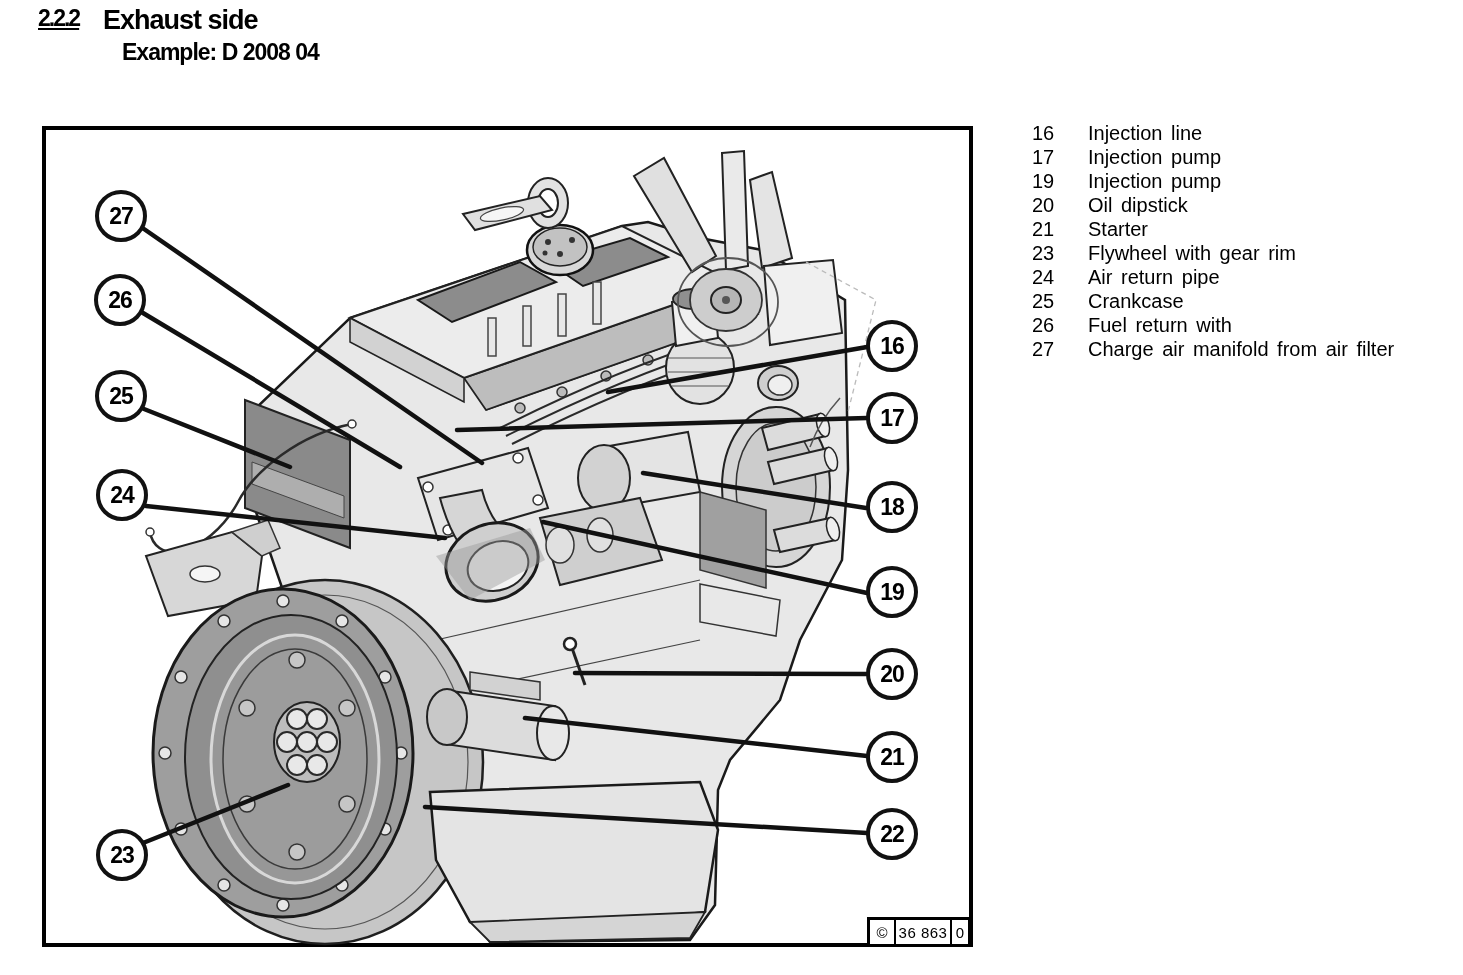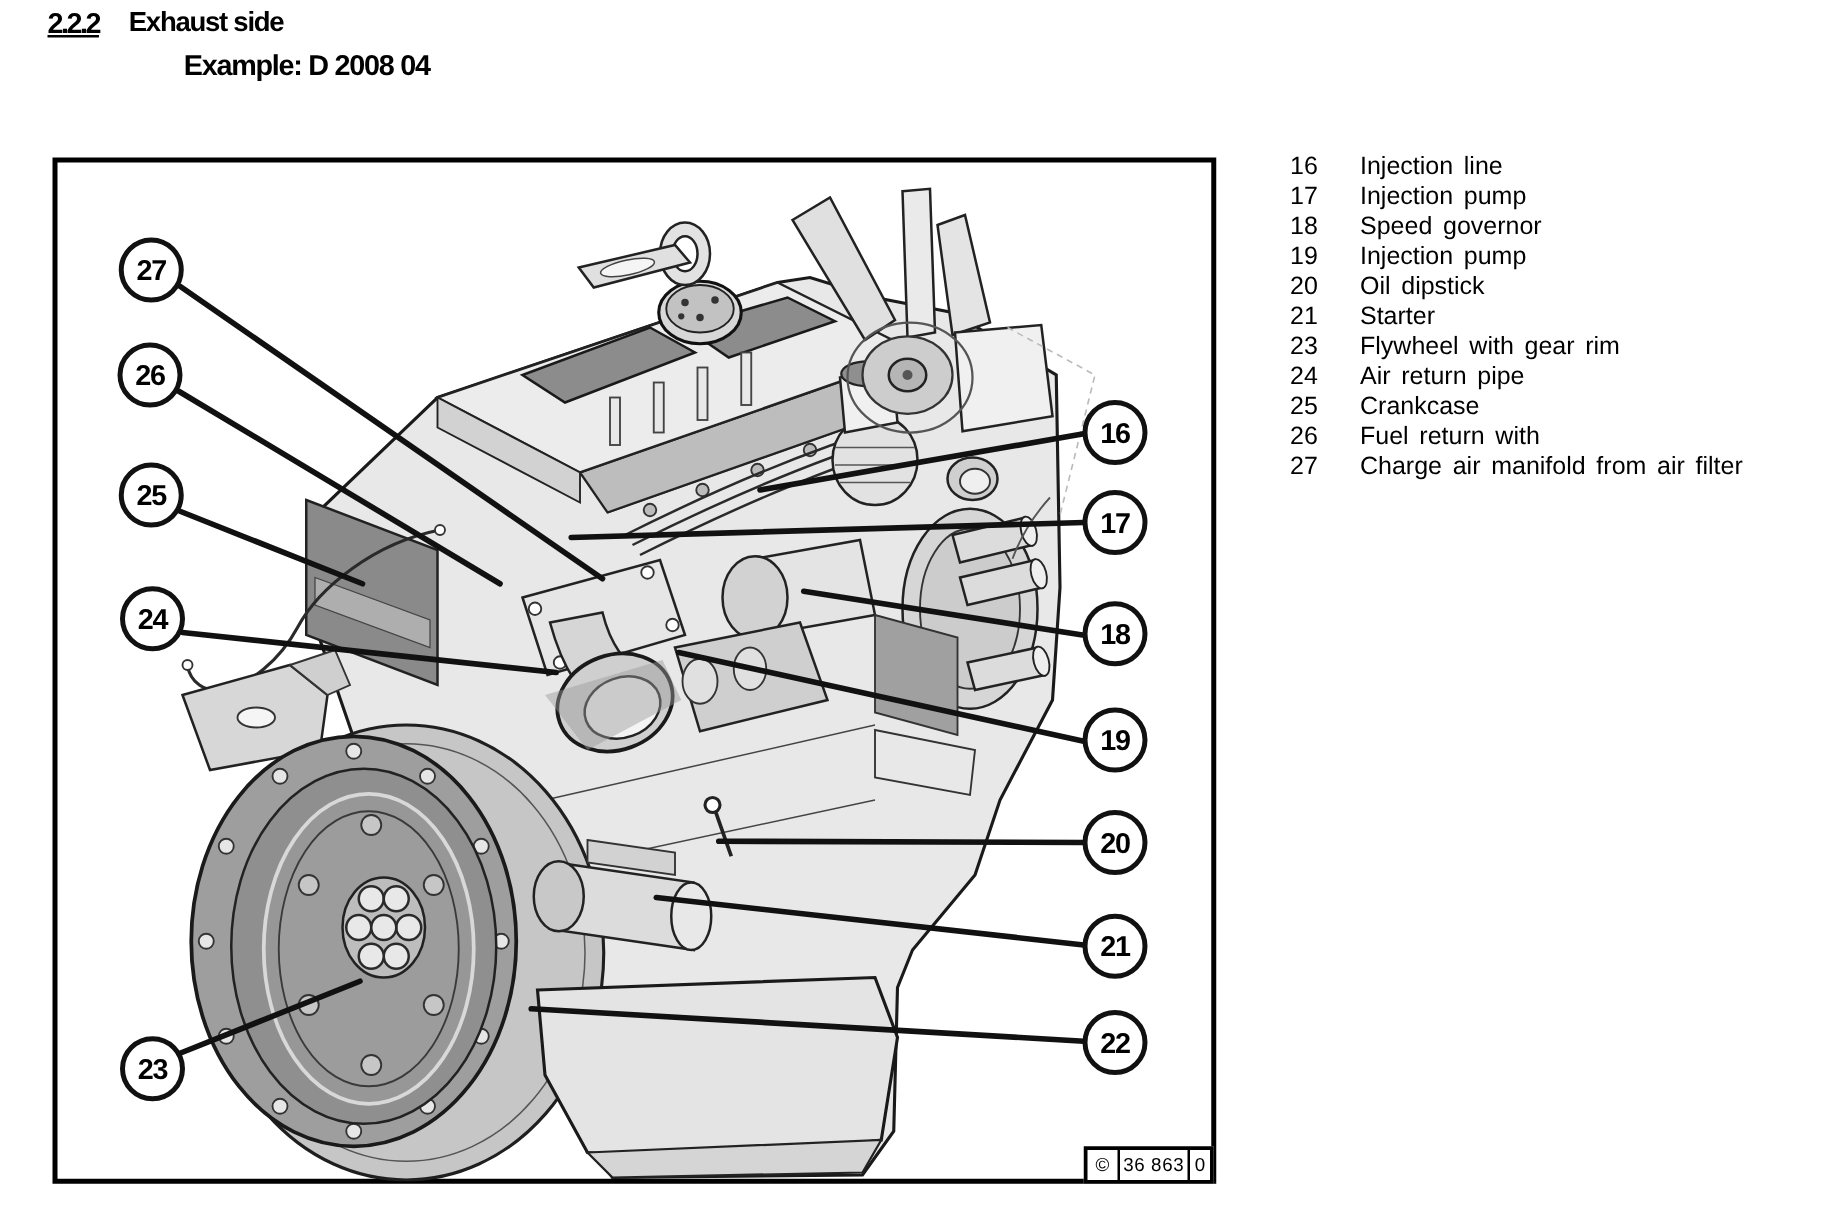--- a/index.html
+++ b/index.html
@@ -2,22 +2,22 @@
 <html><head>
 <meta charset="utf-8">
 <style>
   html,body{margin:0;padding:0;}
   body{
     width:1463px;height:975px;position:relative;background:#ffffff;
     font-family:"Liberation Sans", sans-serif;color:#000;overflow:hidden;
   }
   
   .h-num{position:absolute;left:38px;top:5px;font-size:23px;font-weight:bold;letter-spacing:-2px;text-decoration:underline;}
-  .h-title{position:absolute;left:103px;top:5px;font-size:22px;font-weight:bold;letter-spacing:-1px;}
-  .h-sub{position:absolute;left:122px;top:39px;font-size:23px;font-weight:bold;letter-spacing:-1px;margin-left:25px;}
+  .h-title{position:absolute;left:103px;top:5px;font-size:27px;font-weight:bold;letter-spacing:-1px;}
+  .h-sub{position:absolute;left:122px;top:39px;font-size:23px;font-weight:bold;letter-spacing:-1px;}
   
   .figure-frame{
     position:absolute;left:42px;top:126px;width:931px;height:821px;
     border:4px solid #000;box-sizing:border-box;background:#fff;
   }
   
   .art{position:absolute;left:0;top:0;width:1463px;height:975px;pointer-events:none;}
   
   .callout{
     position:absolute;width:52px;height:52px;box-sizing:border-box;
@@ -294,21 +294,20 @@
 
 <div class="ref-box">
   <div class="ref-cell ref-c">©</div>
   <div class="ref-cell ref-n">36 863</div>
   <div class="ref-cell ref-r">0</div>
 </div>
 
 <div class="legend">
   <div class="legend-row"><span class="legend-num">16</span><span class="legend-label">Injection line</span></div>
   <div class="legend-row"><span class="legend-num">17</span><span class="legend-label">Injection pump</span></div>
-  <div class="legend-row"><span class="legend-num">18</span><span class="legend-label">Speed governor</span></div>
   <div class="legend-row"><span class="legend-num">19</span><span class="legend-label">Injection pump</span></div>
   <div class="legend-row"><span class="legend-num">20</span><span class="legend-label">Oil dipstick</span></div>
   <div class="legend-row"><span class="legend-num">21</span><span class="legend-label">Starter</span></div>
   <div class="legend-row"><span class="legend-num">23</span><span class="legend-label">Flywheel with gear rim</span></div>
   <div class="legend-row"><span class="legend-num">24</span><span class="legend-label">Air return pipe</span></div>
   <div class="legend-row"><span class="legend-num">25</span><span class="legend-label">Crankcase</span></div>
   <div class="legend-row"><span class="legend-num">26</span><span class="legend-label">Fuel return with</span></div>
   <div class="legend-row"><span class="legend-num">27</span><span class="legend-label">Charge air manifold from air filter</span></div>
 </div>
 

